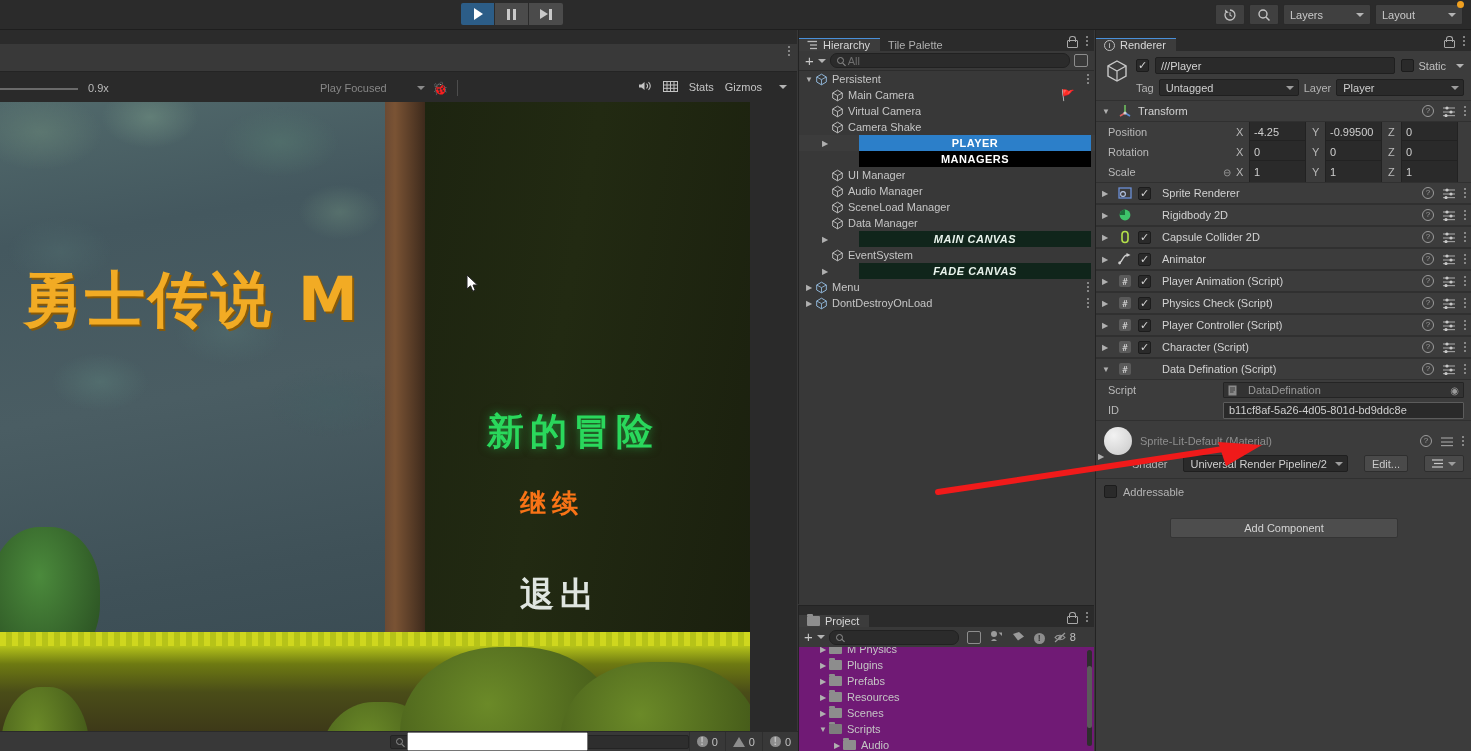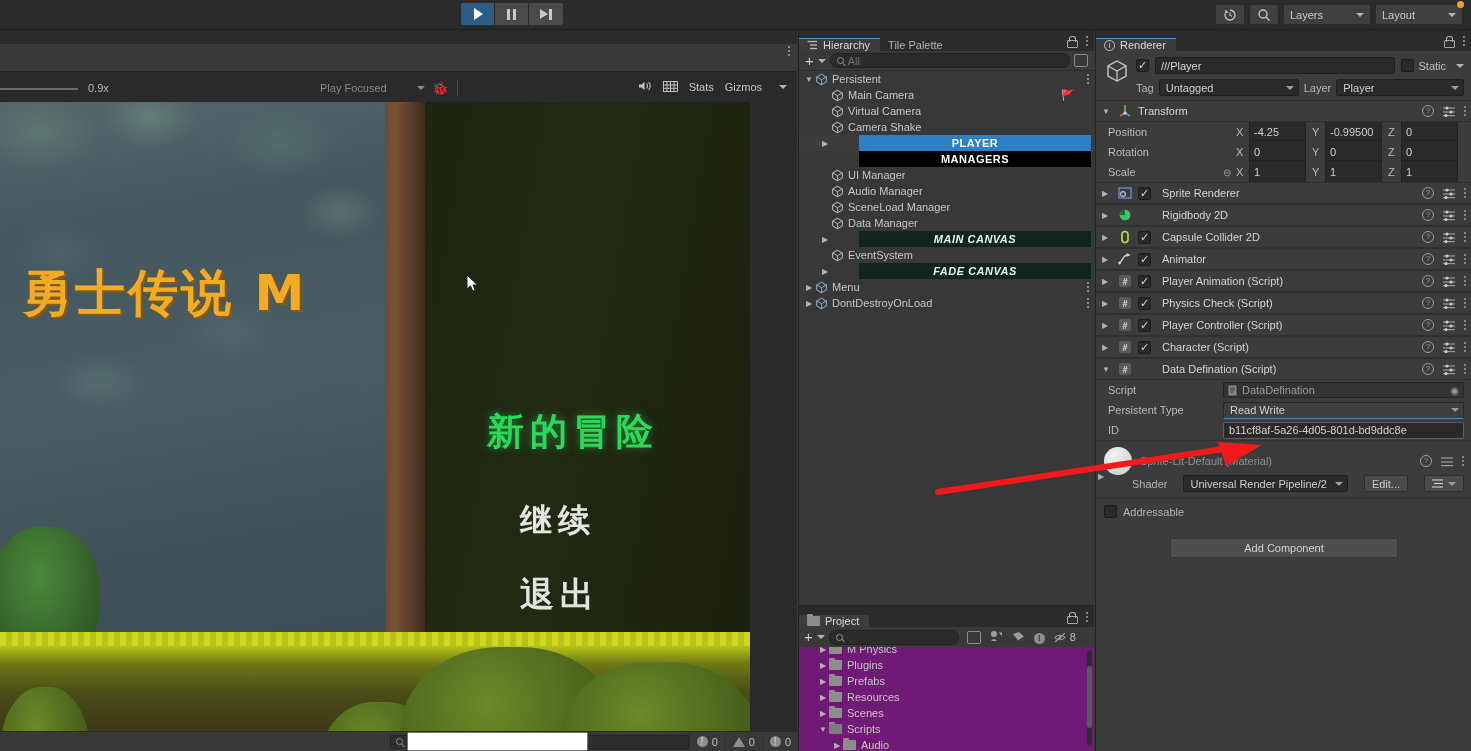--- a/index.html
+++ b/index.html
@@ -96,30 +96,30 @@
   .gc-trunk {
     position: absolute; left: 385px; top: 0; width: 40px; height: 660px;
     background: linear-gradient(90deg, #6b4a33 0%, #7a5334 25%, #5e4029 60%, #3d2a1c 100%);
   }
   .gc-dark {
     position: absolute; left: 425px; top: 0; width: 325px; height: 660px;
     background: linear-gradient(100deg, #1d2410 0%, #222a12 40%, #1a1f0e 100%);
   }
   .game-title {
     position: absolute; left: 22px; top: 158px;
-    font-size: 50px; font-weight: bold; color: #f2ab24;
+    font-size: 60px; font-weight: bold; color: #f2ab24;
     letter-spacing: 3px; font-family: "DejaVu Sans", sans-serif;
     text-shadow: 2px 2px 0 #8a5a06;
   }
   .menu-item {
     position: absolute; text-align: center; font-weight: bold;
     font-family: "DejaVu Sans", sans-serif; letter-spacing: 6px;
   }
   .mi-new { left: 487px; top: 305px; font-size: 37px; color: #2ad85c; text-shadow: 0 0 10px rgba(40,220,90,.5); }
-  .mi-cont { left: 520px; top: 397px; font-size: 32px; color: #e5e5e5; }
+  .mi-cont { left: 520px; top: 384px; font-size: 26px; color: #f97316; }
   .mi-quit { left: 520px; top: 470px; font-size: 34px; color: #dfe5e0; }
 
   .ground {
     position: absolute; left: 0; top: 530px; width: 750px; height: 200px;
     background: linear-gradient(180deg,#d3d41f 0%, #bdcb1b 6%, #6e7a12 16%, #4a4d18 30%, #3a3418 55%, #2e2a16 100%);
   }
   .ground-edge {
     position:absolute; left:0; top:530px; width:750px; height:14px;
     background: repeating-linear-gradient(90deg, #cfd71e 0 6px, #b6c318 6px 12px);
   }
@@ -1061,37 +1061,30 @@
                 <i></i>
               </span>
             </span>
           </div>
         </div>
 
       <div>
         <div class="prop-row">
           <span class="prop-lbl">Script</span>
           <div class="script-obj">
-            <span style="display:flex;align-items:center;gap:5px;">
+            <span style="display:flex;align-items:center;gap:11px;">
               <svg width="9" height="11" viewBox="0 0 9 11">
                 <rect x="0.5" y="0.5" width="8" height="10" fill="#8a8a8a"></rect>
                 <line x1="2" y1="3" x2="7" y2="3" stroke="#3a3a3a"></line>
                 <line x1="2" y1="5" x2="7" y2="5" stroke="#3a3a3a"></line>
                 <line x1="2" y1="7" x2="5.5" y2="7" stroke="#3a3a3a"></line>
               </svg>
               <span>DataDefination</span>
             </span>
             <span style="font-size:10px;color:#9a9a9a;">◉</span>
-          </div>
-        </div>
-        <div class="prop-row">
-          <span class="prop-lbl">Persistent Type</span>
-          <div class="persist-dd">
-            <span>Read Write</span>
-            <span class="dd-caret"></span>
           </div>
         </div>
         <div class="prop-row">
           <span class="prop-lbl">ID</span>
           <div class="id-field">b11cf8af-5a26-4d05-801d-bd9ddc8e</div>
         </div>
       </div>
 
       <div class="mat-block">
         <div class="mat-row">

